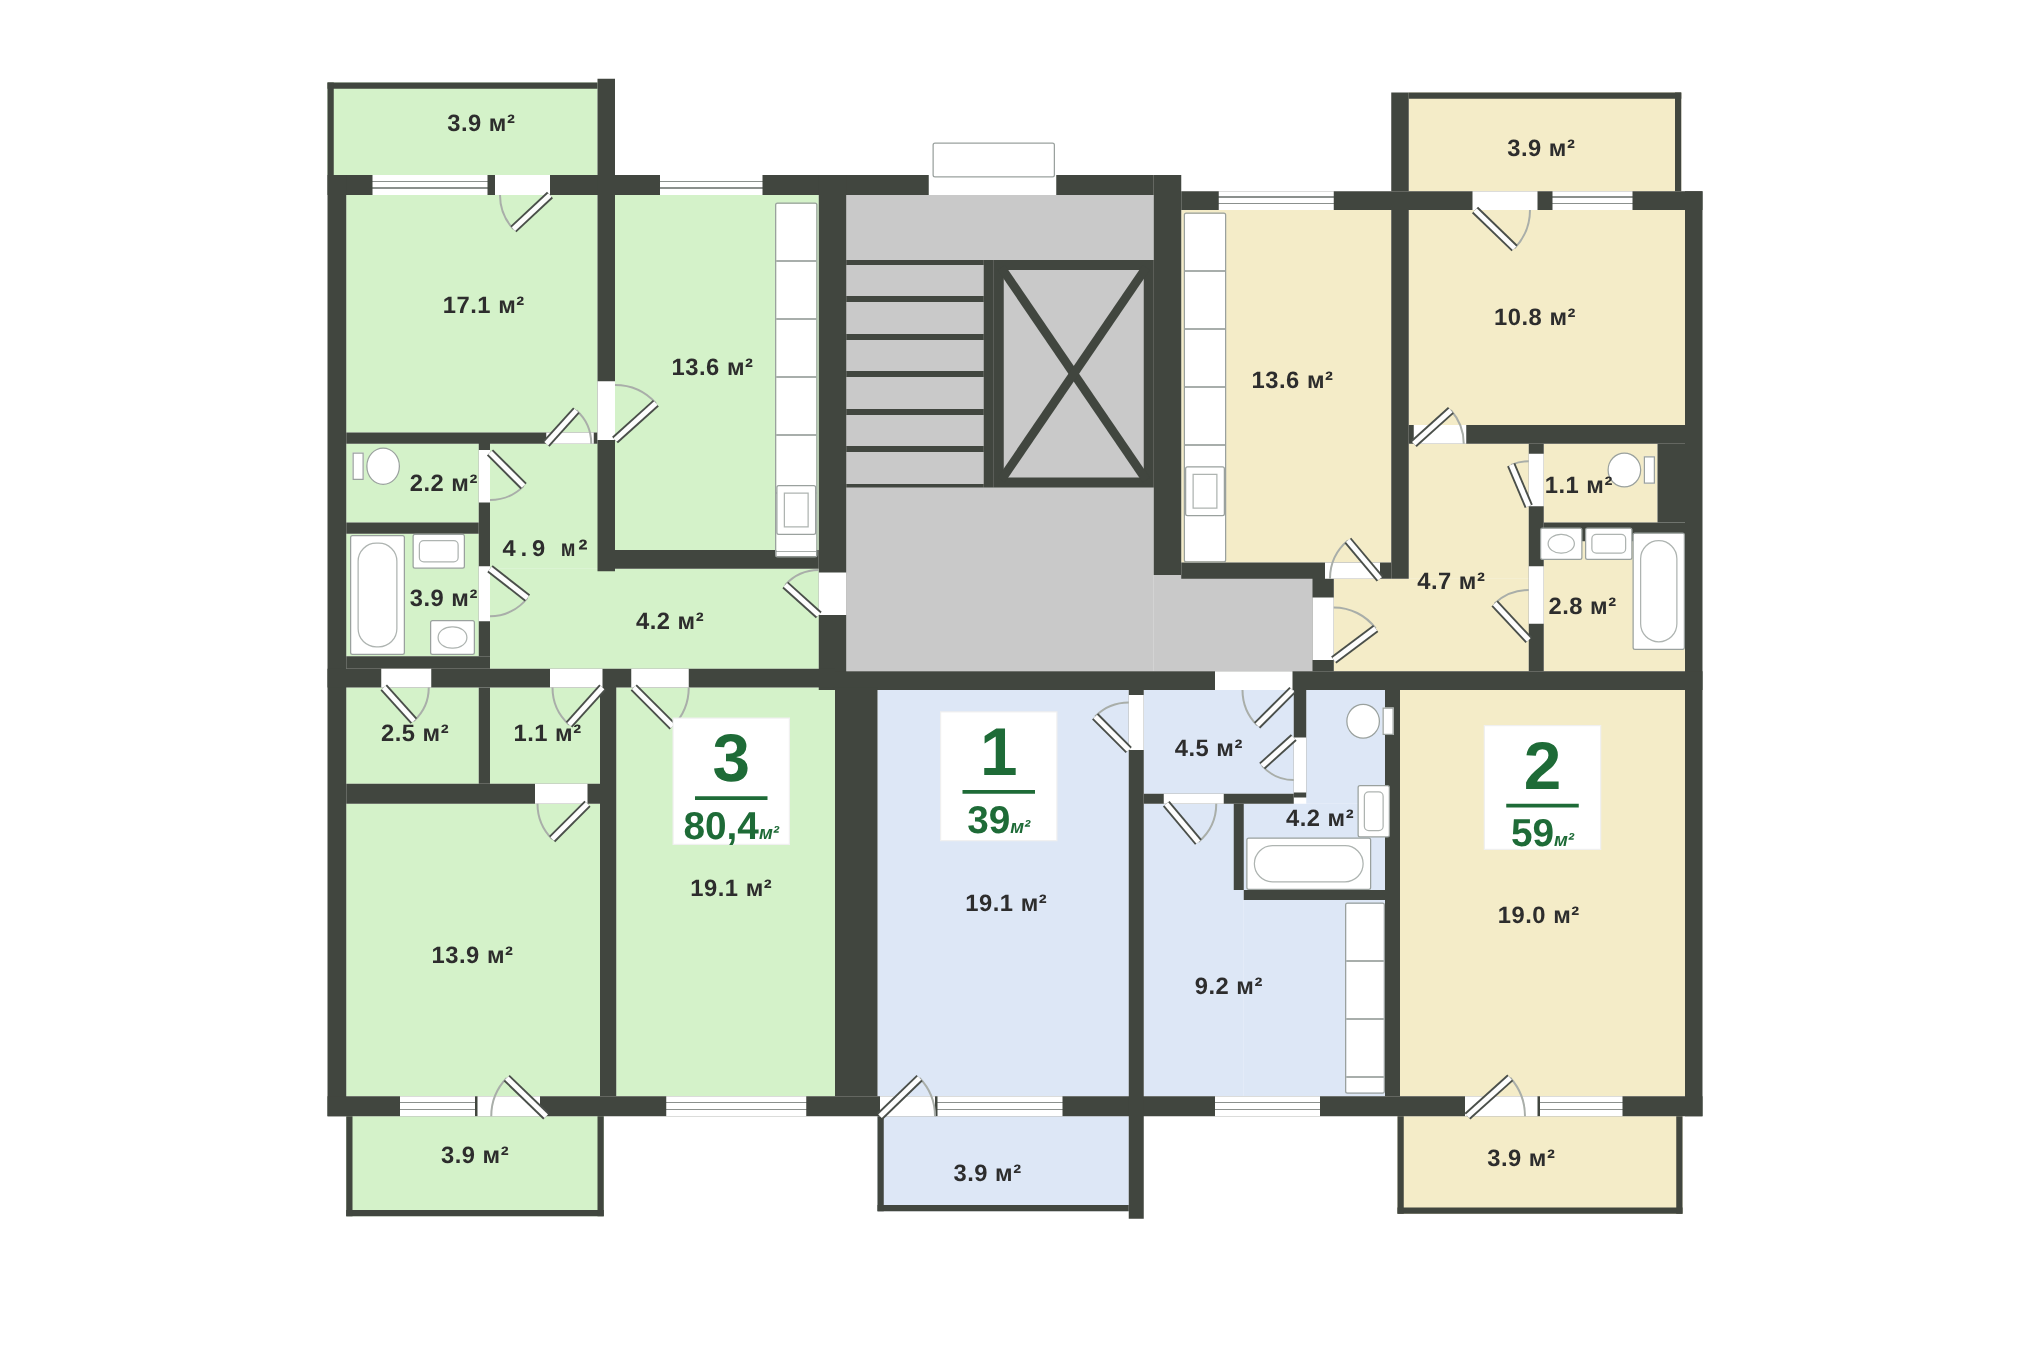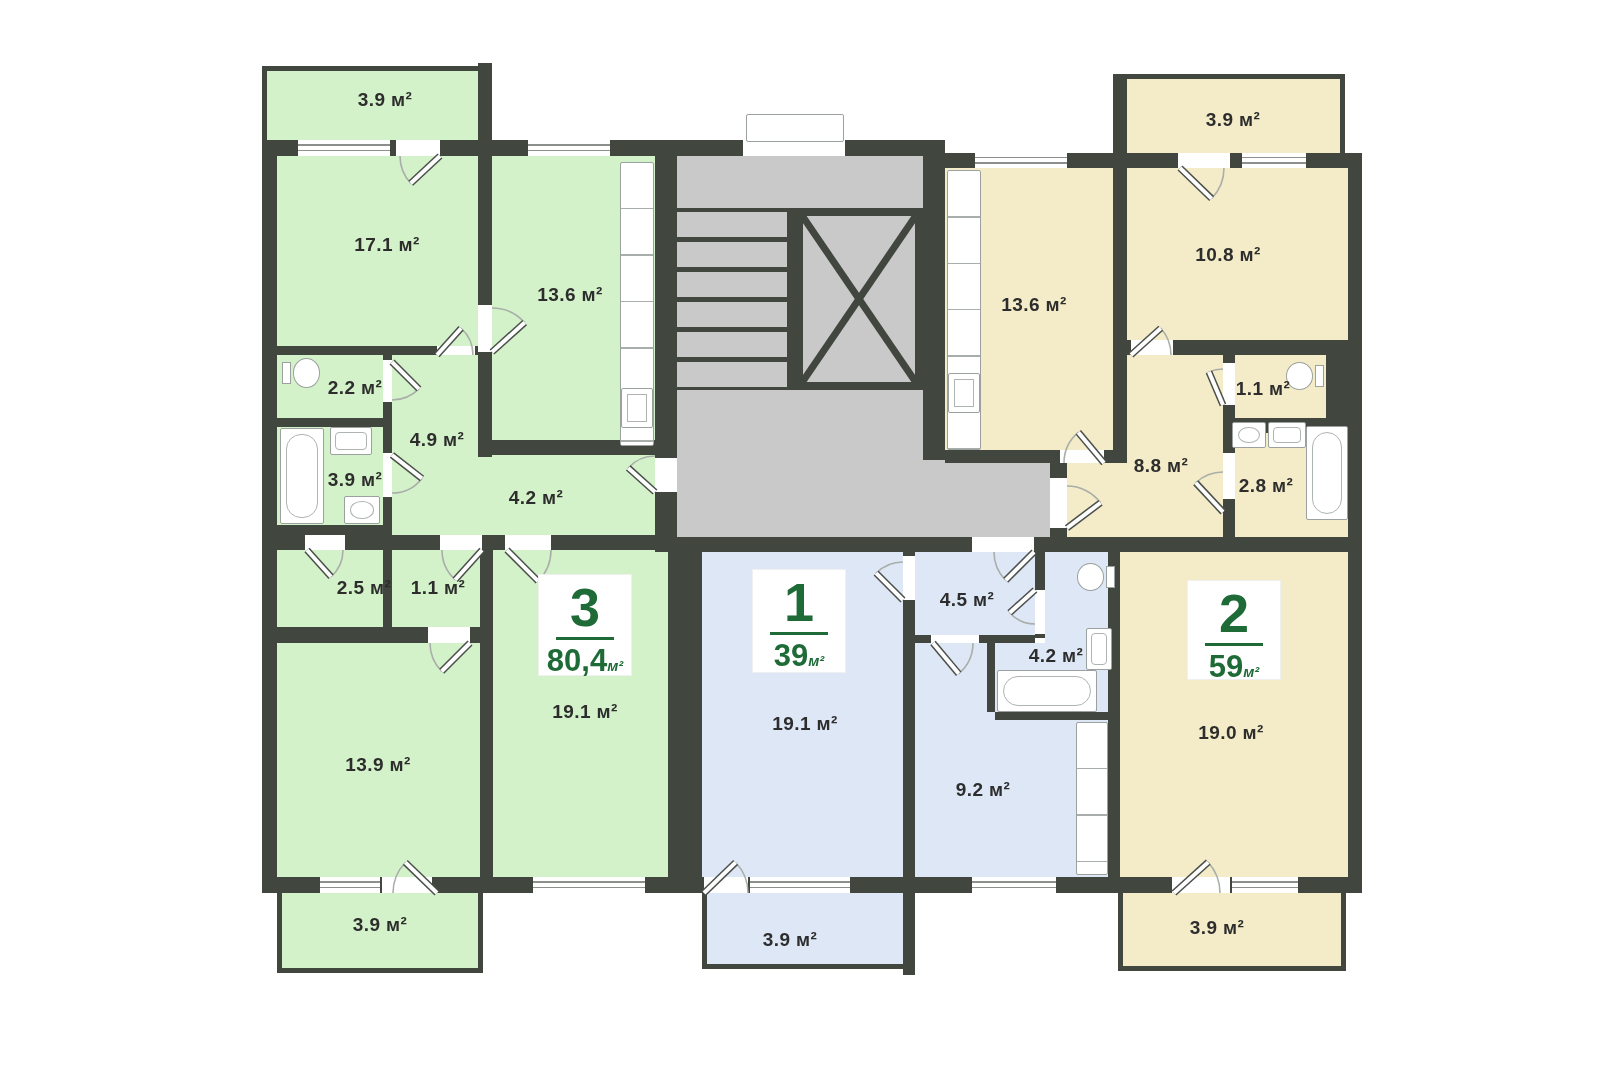--- a/index.html
+++ b/index.html
@@ -244,34 +244,34 @@
     </div>
     <div class="badge" style="left: 1188px; top: 581px; width: 92px; height: 98px;">
       <div class="bn">2</div>
       <div class="bl"></div>
       <div class="ba">59<span class="bu">м²</span></div>
     </div>
     <div class="lbl" style="left: 385px; top: 100px; width: auto; height: auto;">3.9 м²</div>
     <div class="lbl" style="left: 387px; top: 245px; width: auto; height: auto;">17.1 м²</div>
     <div class="lbl" style="left: 570px; top: 295px; width: auto; height: auto;">13.6 м²</div>
     <div class="lbl" style="left: 355px; top: 388px; width: auto; height: auto;">2.2 м²</div>
-    <div class="lbl" style="left: 437px; top: 440px; width: auto; height: auto;">4.9 м²</div>
+    <div class="lbl" style="left: 437px; top: 440px; width: auto; height: auto; font-family: Liberation Mono, monospace;">4.9 м²</div>
     <div class="lbl" style="left: 355px; top: 480px; width: auto; height: auto;">3.9 м²</div>
     <div class="lbl" style="left: 536px; top: 498px; width: auto; height: auto;">4.2 м²</div>
-    <div class="lbl" style="left: 332px; top: 588px; width: auto; height: auto; margin-left: 32px;">2.5 м²</div>
+    <div class="lbl" style="left: 332px; top: 588px; width: auto; height: auto;">2.5 м²</div>
     <div class="lbl" style="left: 438px; top: 588px; width: auto; height: auto;">1.1 м²</div>
     <div class="lbl" style="left: 378px; top: 765px; width: auto; height: auto;">13.9 м²</div>
     <div class="lbl" style="left: 585px; top: 712px; width: auto; height: auto;">19.1 м²</div>
     <div class="lbl" style="left: 380px; top: 925px; width: auto; height: auto;">3.9 м²</div>
     <div class="lbl" style="left: 805px; top: 724px; width: auto; height: auto;">19.1 м²</div>
     <div class="lbl" style="left: 967px; top: 600px; width: auto; height: auto;">4.5 м²</div>
     <div class="lbl" style="left: 1056px; top: 656px; width: auto; height: auto;">4.2 м²</div>
     <div class="lbl" style="left: 983px; top: 790px; width: auto; height: auto;">9.2 м²</div>
     <div class="lbl" style="left: 790px; top: 940px; width: auto; height: auto;">3.9 м²</div>
     <div class="lbl" style="left: 1233px; top: 120px; width: auto; height: auto;">3.9 м²</div>
     <div class="lbl" style="left: 1228px; top: 255px; width: auto; height: auto;">10.8 м²</div>
     <div class="lbl" style="left: 1034px; top: 305px; width: auto; height: auto;">13.6 м²</div>
     <div class="lbl" style="left: 1263px; top: 389px; width: auto; height: auto;">1.1 м²</div>
-    <div class="lbl" style="left: 1161px; top: 466px; width: auto; height: auto;">8.8 м²</div>
+    <div class="lbl" style="left: 1161px; top: 466px; width: auto; height: auto;">4.7 м²</div>
     <div class="lbl" style="left: 1266px; top: 486px; width: auto; height: auto;">2.8 м²</div>
     <div class="lbl" style="left: 1231px; top: 733px; width: auto; height: auto;">19.0 м²</div>
     <div class="lbl" style="left: 1217px; top: 928px; width: auto; height: auto;">3.9 м²</div>
   </div>
 
 </body></html>

